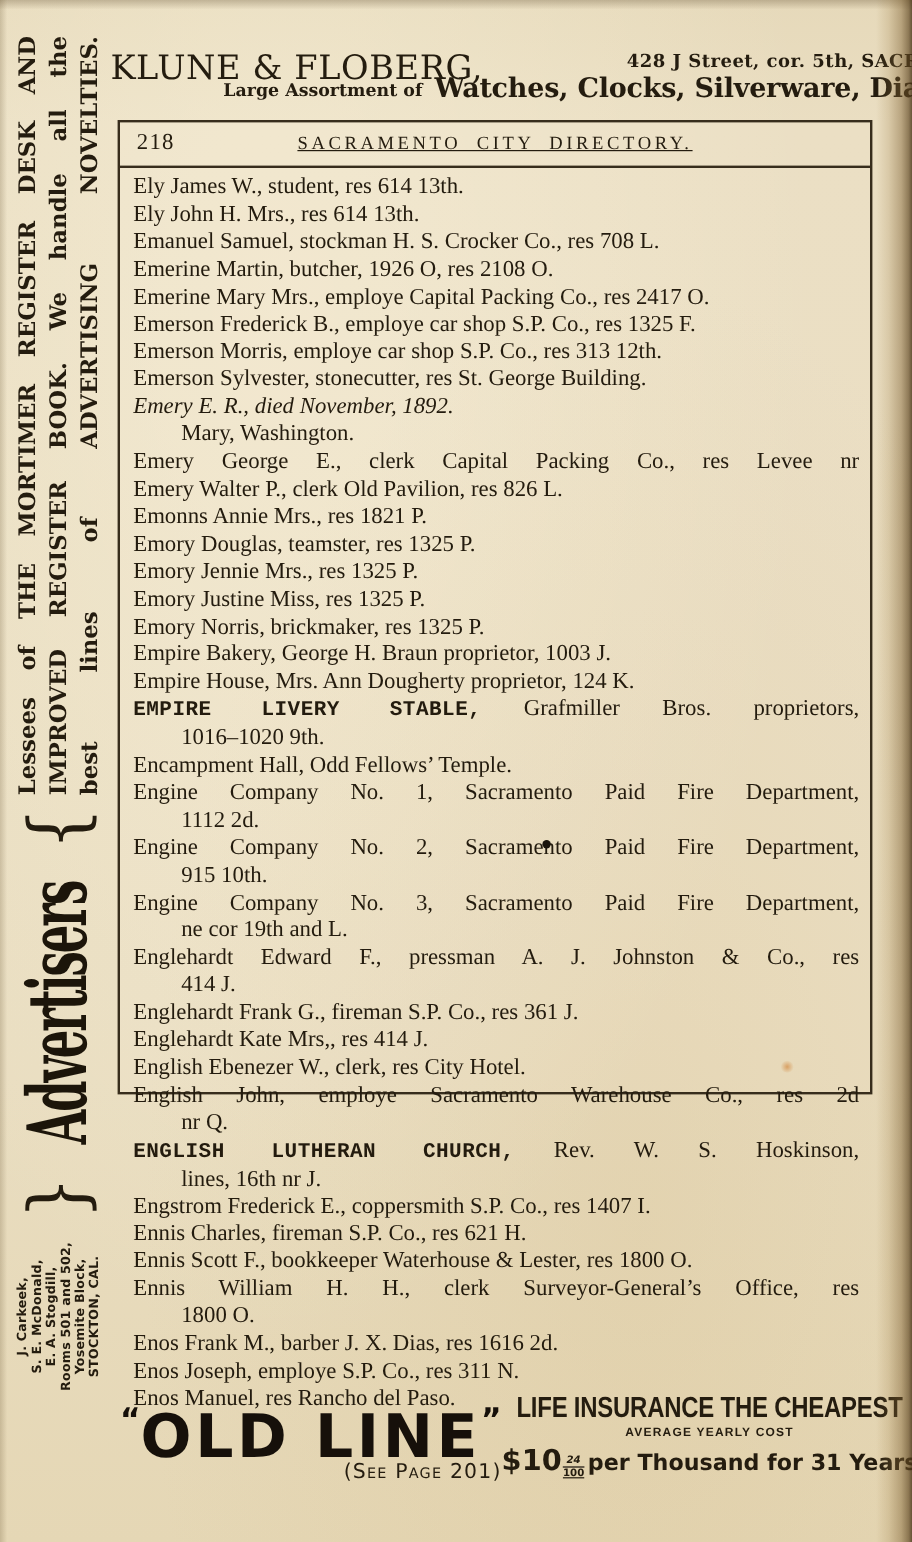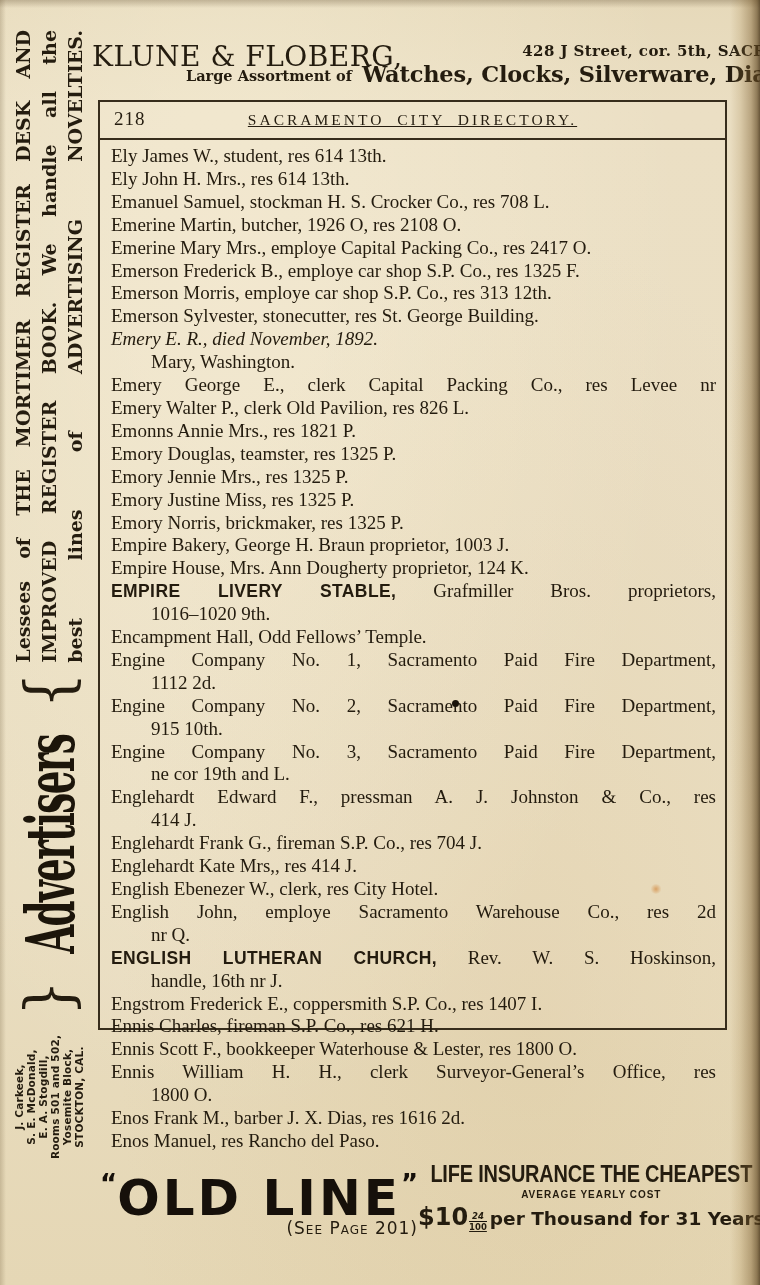--- a/index.html
+++ b/index.html
@@ -45,33 +45,33 @@
   .brace{flex:none;font-family:"DejaVu Serif",serif;font-size:56px;line-height:56px;
     transform:scaleY(1.15);color:#241c0f;}
   .adv-holder{flex:none;width:252px;height:94px;display:flex;align-items:center;justify-content:center;overflow:visible;}
   .adv-word{font-family:"DejaVu Serif",serif;font-weight:bold;font-size:44px;
     letter-spacing:-2px;transform:scale(0.85,1.55);white-space:nowrap;color:#1c150a;}
   .slogan-block{flex:1;max-width:645px;}
   .slogan-line{font-family:"DejaVu Serif",serif;font-weight:bold;font-size:19px;
     line-height:26px;text-align:justify;text-align-last:justify;color:#241c0f;}
 
   
-  .main-box{position:absolute;left:98px;top:100px;width:629px;height:930px;
+  .main-box{position:absolute;left:98px;top:100px;width:629px;height:812px;
     border:2px solid #372d1c;box-sizing:border-box;background:rgba(255,248,225,.08);}
   .box-header{position:relative;height:36px;border-bottom:2px solid #372d1c;}
   .page-num{position:absolute;left:14px;top:6px;font-size:19px;letter-spacing:1px;}
   .dir-title{position:absolute;left:0;right:0;top:9px;text-align:center;
     font-size:15.5px;letter-spacing:3px;word-spacing:6px;text-decoration:underline;}
   .entries{padding:5px 9px 0 11px;}
   .entry{margin:0;}
   .line{font-size:19px;line-height:22.9px;color:#231b0e;}
   .l1.just{text-align:justify;text-align-last:justify;}
   .l2{padding-left:40px;}
   .entry.italic .line{font-style:italic;}
-  .lead{font-weight:bold;letter-spacing:.4px;font-family:Liberation Sans, sans-serif;font-size:17.5px;margin-top:48px;}
+  .lead{font-weight:bold;letter-spacing:.4px;font-family:Liberation Mono, monospace;font-size:17.5px;margin-top:48px;}
 
   
   .ink-dot{position:absolute;left:452px;top:700px;width:7px;height:7px;border-radius:50%;background:#19130b;}
   .stain{position:absolute;left:650px;top:884px;width:12px;height:10px;border-radius:50%;
     background:radial-gradient(circle,rgba(205,115,30,.55),rgba(205,115,30,0) 70%);}
 
   
   .bottom-ad{position:absolute;left:100px;top:1158px;width:650px;display:flex;}
   .ba-left{width:318px;flex:none;text-align:right;}
   .old-line{font-family:"DejaVu Sans",sans-serif;font-weight:bold;font-size:50px;
@@ -207,51 +207,54 @@
         </div>
         <div class="entry">
           <div class="line l1 just">Engine Company No. 3, Sacramento Paid Fire Department,</div>
           <div class="line l2">ne cor 19th and L.</div>
         </div>
         <div class="entry">
           <div class="line l1 just">Englehardt Edward F., pressman A. J. Johnston &amp; Co., res</div>
           <div class="line l2">414 J.</div>
         </div>
         <div class="entry">
-          <div class="line l1">Englehardt Frank G., fireman S.P. Co., res 704 J.</div>
+          <div class="line l1">Englehardt Frank G., fireman S.P. Co., res 361 J.</div>
         </div>
         <div class="entry">
           <div class="line l1">Englehardt Kate Mrs,, res 414 J.</div>
         </div>
         <div class="entry">
           <div class="line l1">English Ebenezer W., clerk, res City Hotel.</div>
         </div>
         <div class="entry">
           <div class="line l1 just">English John, employe Sacramento Warehouse Co., res 2d</div>
           <div class="line l2">nr Q.</div>
         </div>
         <div class="entry">
           <div class="line l1 just"><span class="lead">ENGLISH LUTHERAN CHURCH,</span> Rev. W. S. Hoskinson,</div>
-          <div class="line l2">handle, 16th nr J.</div>
+          <div class="line l2">lines, 16th nr J.</div>
         </div>
         <div class="entry">
           <div class="line l1">Engstrom Frederick E., coppersmith S.P. Co., res 1407 I.</div>
         </div>
         <div class="entry">
           <div class="line l1">Ennis Charles, fireman S.P. Co., res 621 H.</div>
         </div>
         <div class="entry">
           <div class="line l1">Ennis Scott F., bookkeeper Waterhouse &amp; Lester, res 1800 O.</div>
         </div>
         <div class="entry">
           <div class="line l1 just">Ennis William H. H., clerk Surveyor-General’s Office, res</div>
           <div class="line l2">1800 O.</div>
         </div>
         <div class="entry">
           <div class="line l1">Enos Frank M., barber J. X. Dias, res 1616 2d.</div>
+        </div>
+        <div class="entry">
+          <div class="line l1">Enos Joseph, employe S.P. Co., res 311 N.</div>
         </div>
         <div class="entry">
           <div class="line l1">Enos Manuel, res Rancho del Paso.</div>
         </div>
       </div>
   </div>
 
   <div class="ink-dot"></div>
   <div class="stain"></div>
 

